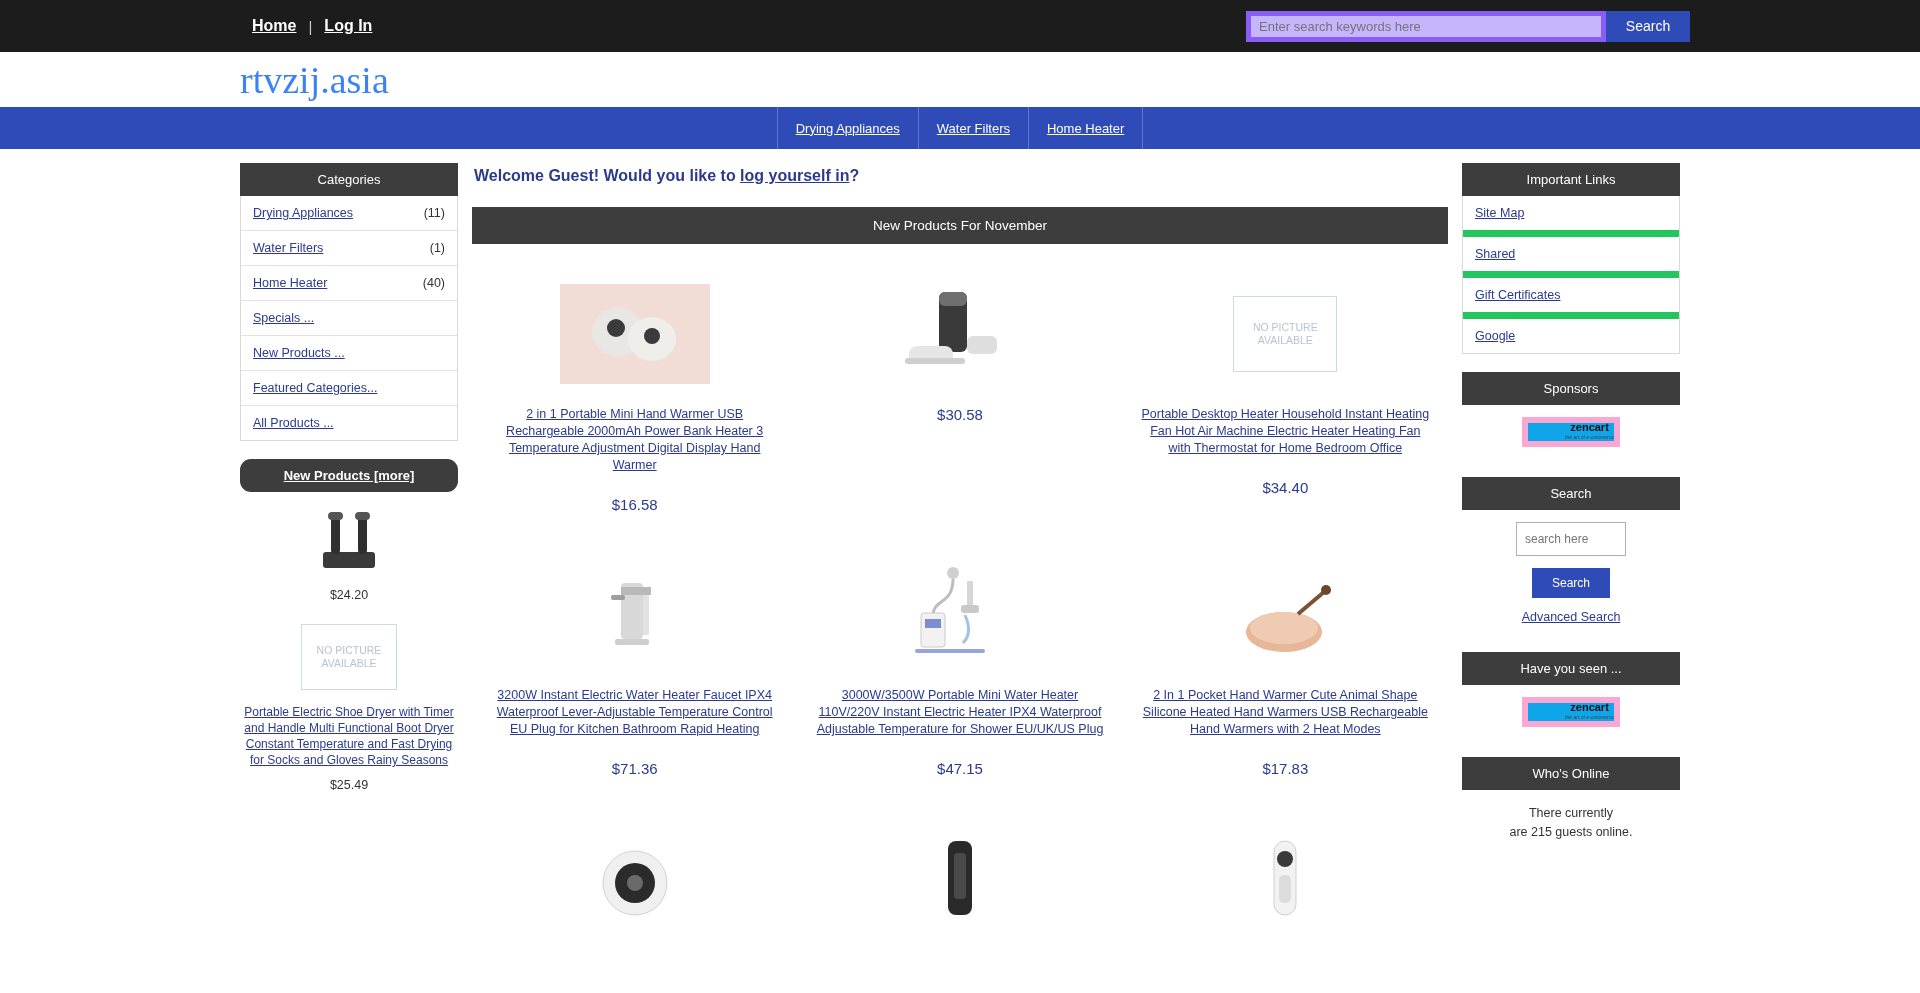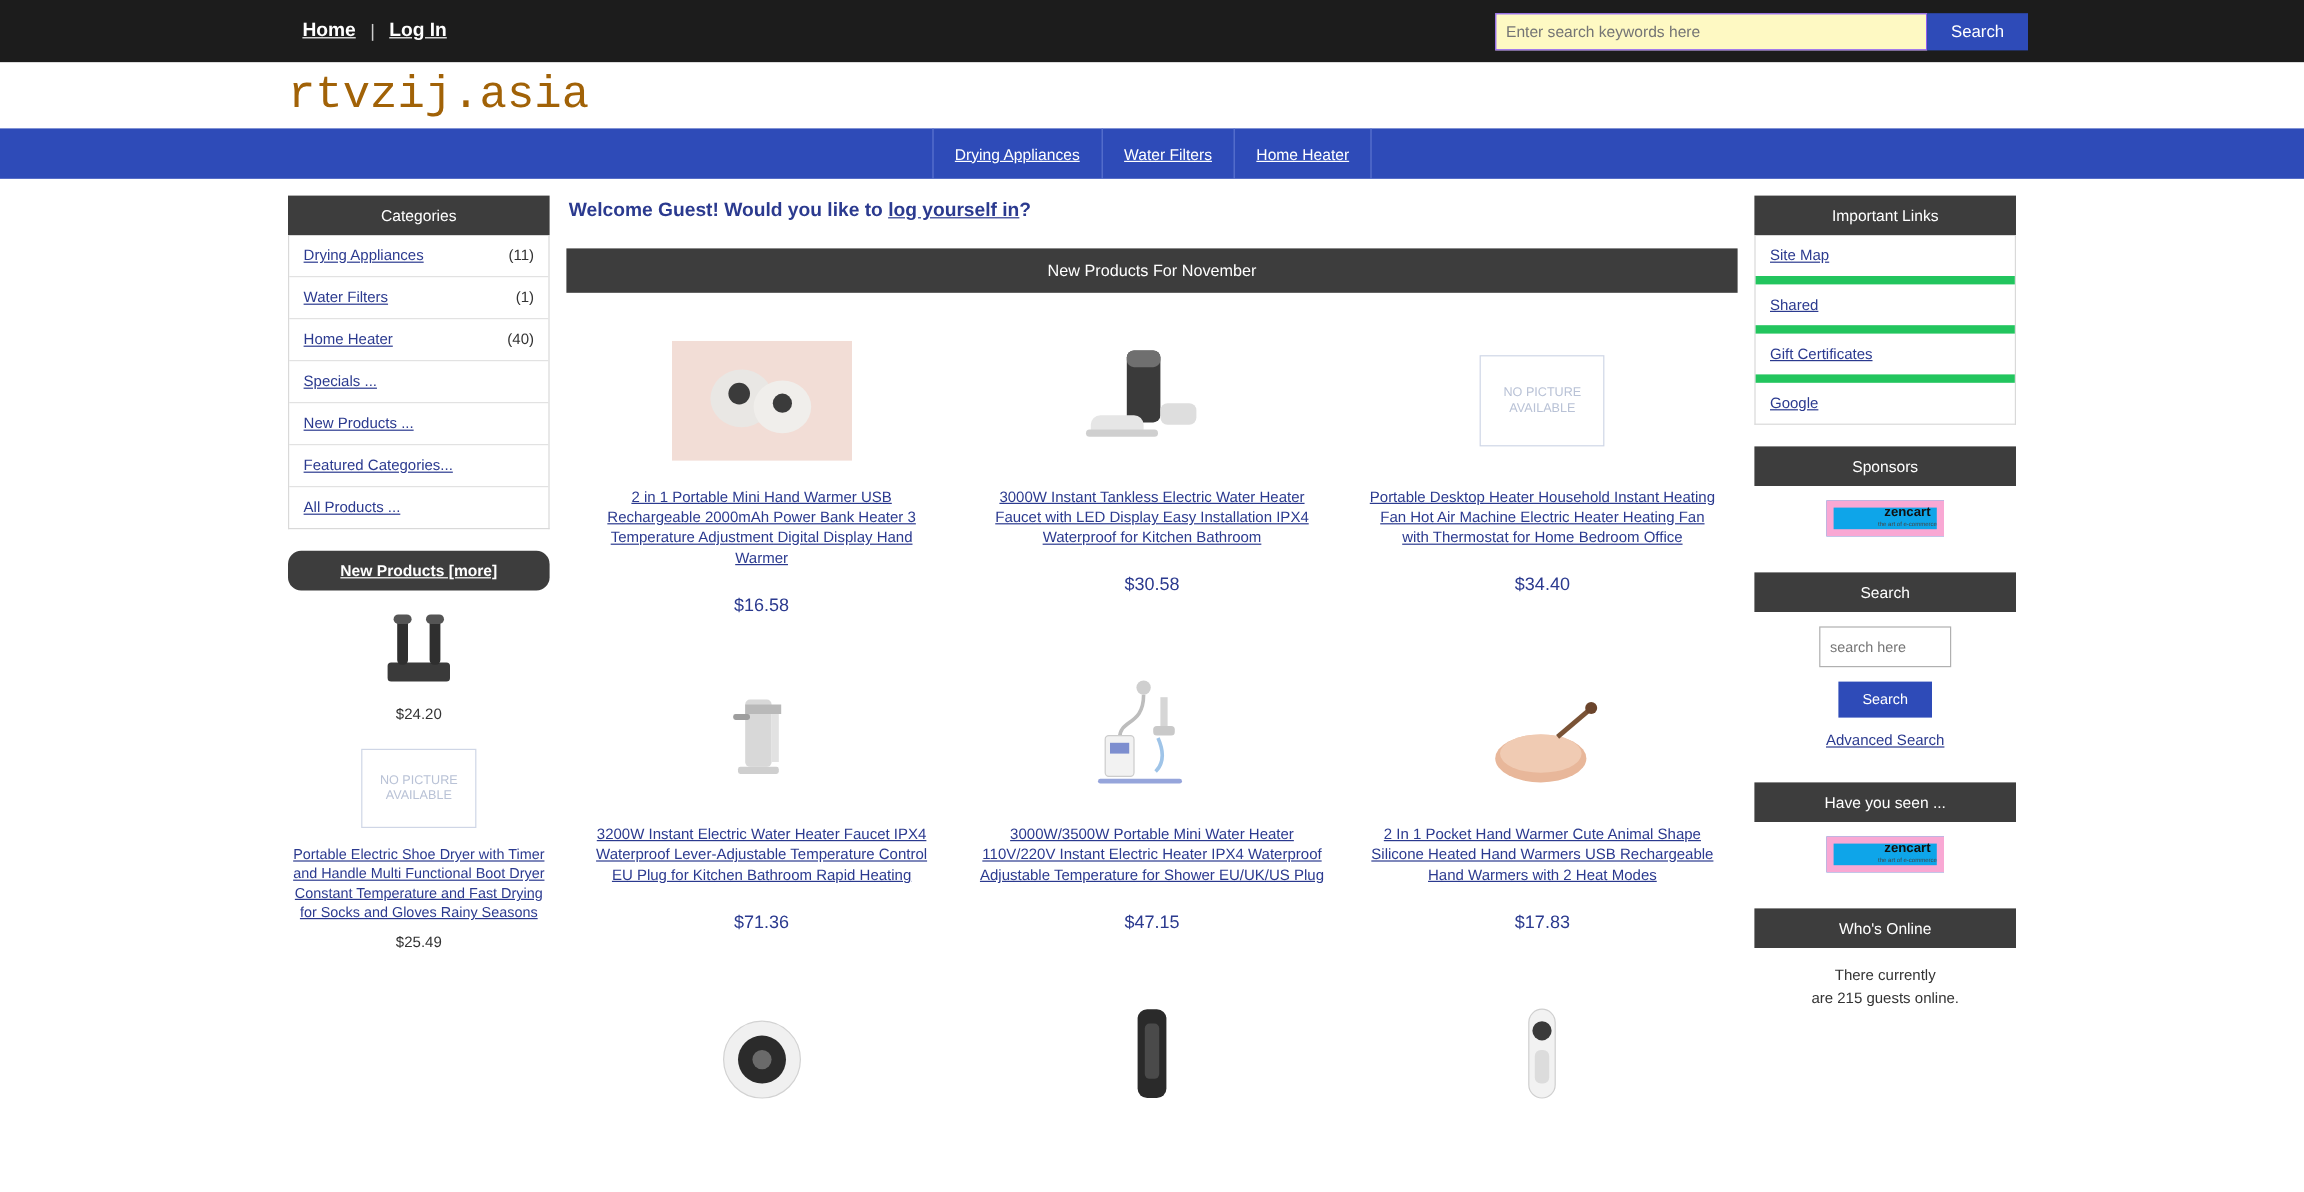--- a/index.html
+++ b/index.html
@@ -26,22 +26,22 @@
     text-decoration: underline;
     font-size: 16px;
     font-weight: bold;
     margin: 0 12px;
   }
   .topbar-sep { color: #cccccc; font-size: 15px; }
   .topbar-right { display: flex; align-items: stretch; }
   .search-input-top {
     width: 360px;
     height: 31px;
-    border: 1px solid #8b5cf6;
-    background: #fef9c3;
+    border: 5px solid #8b5cf6;
+    background: #c4b5fd;
     padding: 4px 8px;
     font-size: 13px;
     color: #555;
     outline: none;
   }
   .search-btn-top {
     width: 84px;
     height: 31px;
     background: #2e4bb8;
     color: #fff;
@@ -51,22 +51,22 @@
   }
   .logo-band {
     background: #ffffff;
     height: 55px;
     padding-left: 240px;
     display: flex;
     align-items: center;
   }
   .logo-text {
     font-size: 38px;
-    color: #a16207;
-    font-family: Liberation Mono, monospace;
+    color: #3b82f6;
+    font-family: Liberation Serif, serif;
     letter-spacing: 0px;
   }
   .navband {
     background: #2e4bb8;
     height: 42px;
     display: flex;
     justify-content: center;
     align-items: stretch;
   }
   .navband-inner {
@@ -335,21 +335,20 @@
       <div class="prod">
         <div class="prod-img">
           <svg width="130" height="100" viewBox="0 0 130 100">
             <rect x="44" y="8" width="28" height="60" rx="6" fill="#3a3a3a"></rect>
             <rect x="44" y="8" width="28" height="14" rx="6" fill="#6f6f6f"></rect>
             <path d="M44 62 h-22 a8 8 0 0 0 -8 8 v6 h44 v-6 a8 8 0 0 0 -8 -8z" fill="#e6e6e6"></path>
             <rect x="72" y="52" width="30" height="18" rx="6" fill="#dedede"></rect>
             <rect x="10" y="74" width="60" height="6" rx="3" fill="#cfcfcf"></rect>
           </svg>
         </div>
-        <a class="prod-title" href="#">3000W Instant Tankless Electric Water Heater Faucet with LED Display Easy Installation IPX4 Waterproof for Kitchen Bathroom</a>
         <div class="prod-price">$30.58</div>
       </div>
 
       <div class="prod">
         <div class="prod-img">
           <div class="nopic" style="width:104px;height:76px;">
             <span>NO PICTURE</span>
             <span>AVAILABLE</span>
           </div>
         </div>

